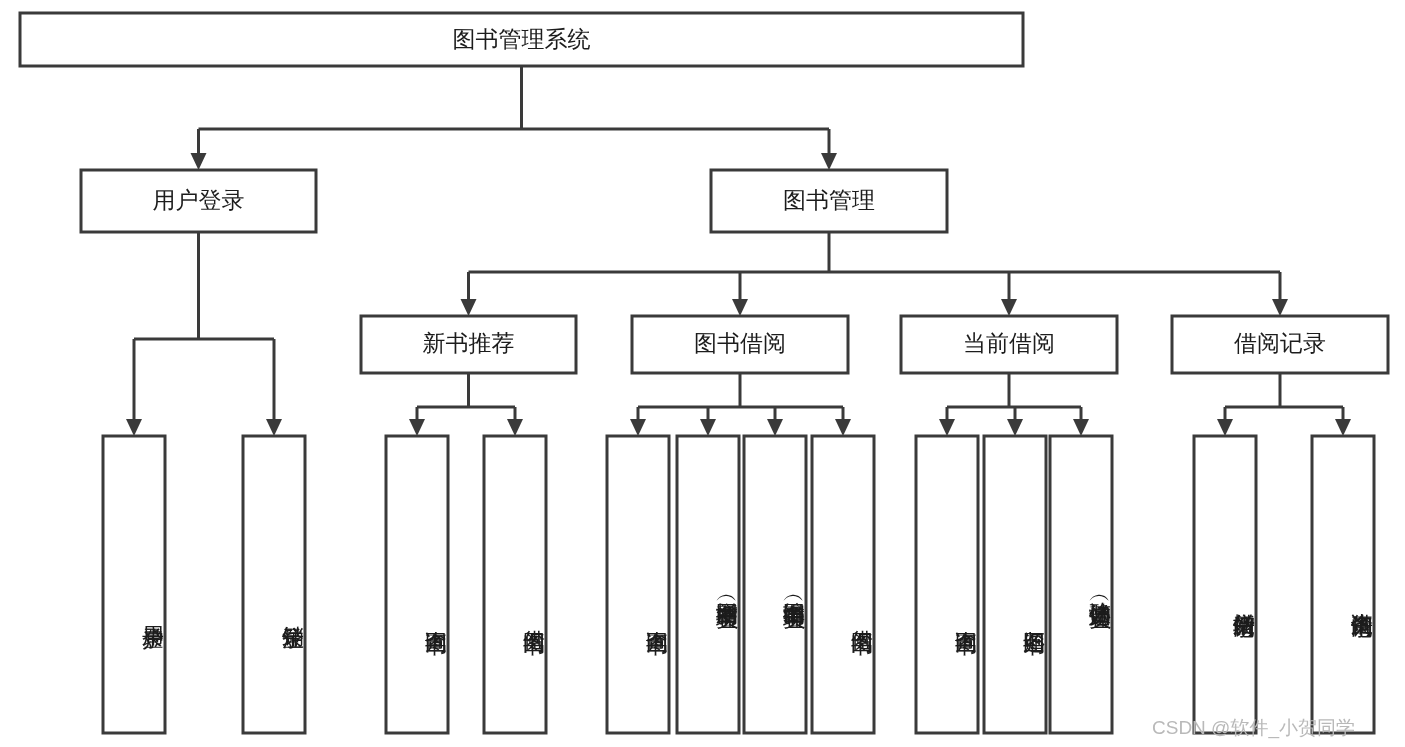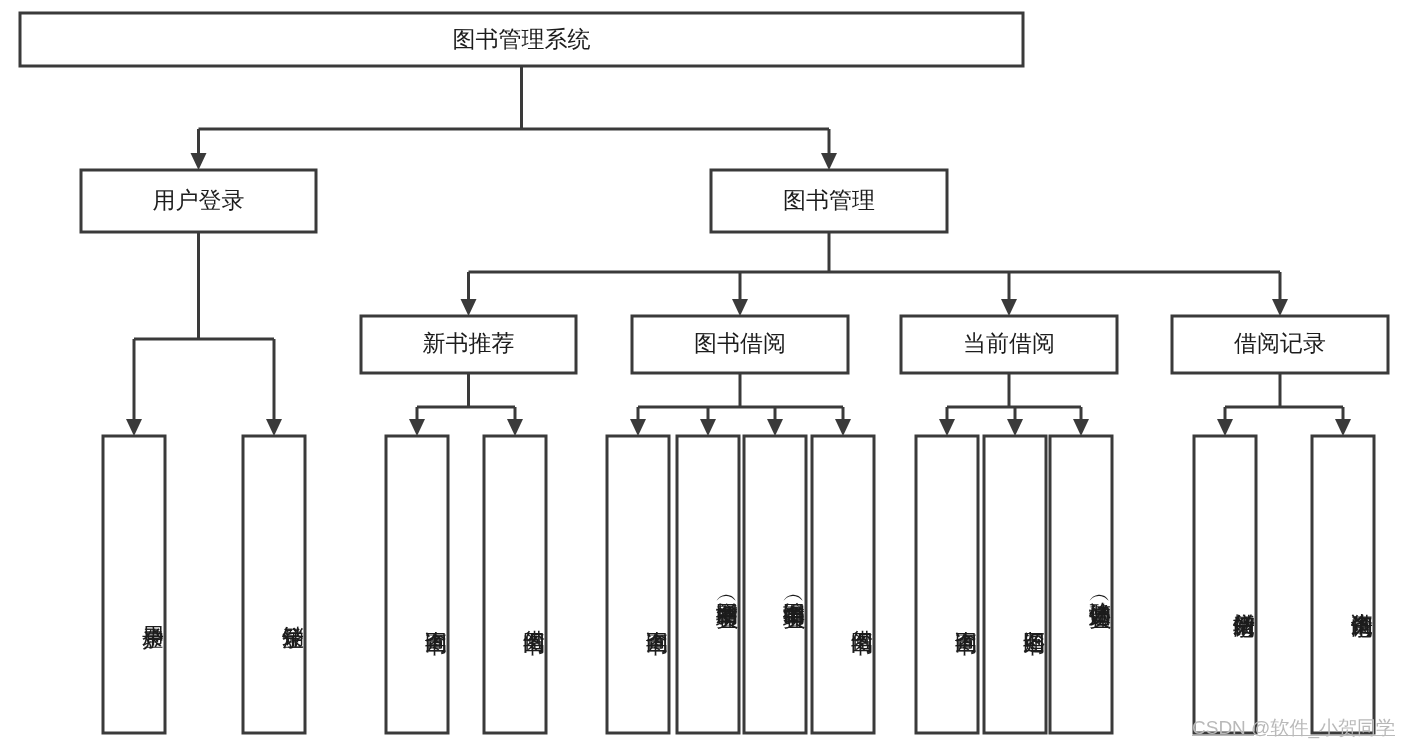--- a/index.html
+++ b/index.html
@@ -211,15 +211,15 @@
   <div class="node-label-v" style="left:607px; top:500px; width:62px; height:230px;">查询图书</div>
   <div class="node-label-v" style="left:677px; top:443px; width:62px; height:290px;">新增图书（管理员）</div>
   <div class="node-label-v" style="left:744px; top:443px; width:62px; height:290px;">编辑图书（管理员）</div>
   <div class="node-label-v" style="left:812px; top:500px; width:62px; height:230px;">借阅图书</div>
   <div class="node-label-v" style="left:916px; top:500px; width:62px; height:230px;">查询图书</div>
   <div class="node-label-v" style="left:984px; top:500px; width:62px; height:230px;">归还图书</div>
   <div class="node-label-v" style="left:1050px; top:443px; width:62px; height:290px;">确认归还（管理员）</div>
   <div class="node-label-v" style="left:1194px; top:465px; width:62px; height:265px;">新增借阅记录</div>
   <div class="node-label-v" style="left:1312px; top:465px; width:62px; height:265px;">查询借阅记录</div>
 
-  <div class="watermark" style="left:1192px; top:715px;text-decoration:underline;">CSDN @软件_小贺同学</div>
+  <div class="watermark" style="left:1152px; top:715px;">CSDN @软件_小贺同学</div>
 
 </div>
 
 </body></html>

